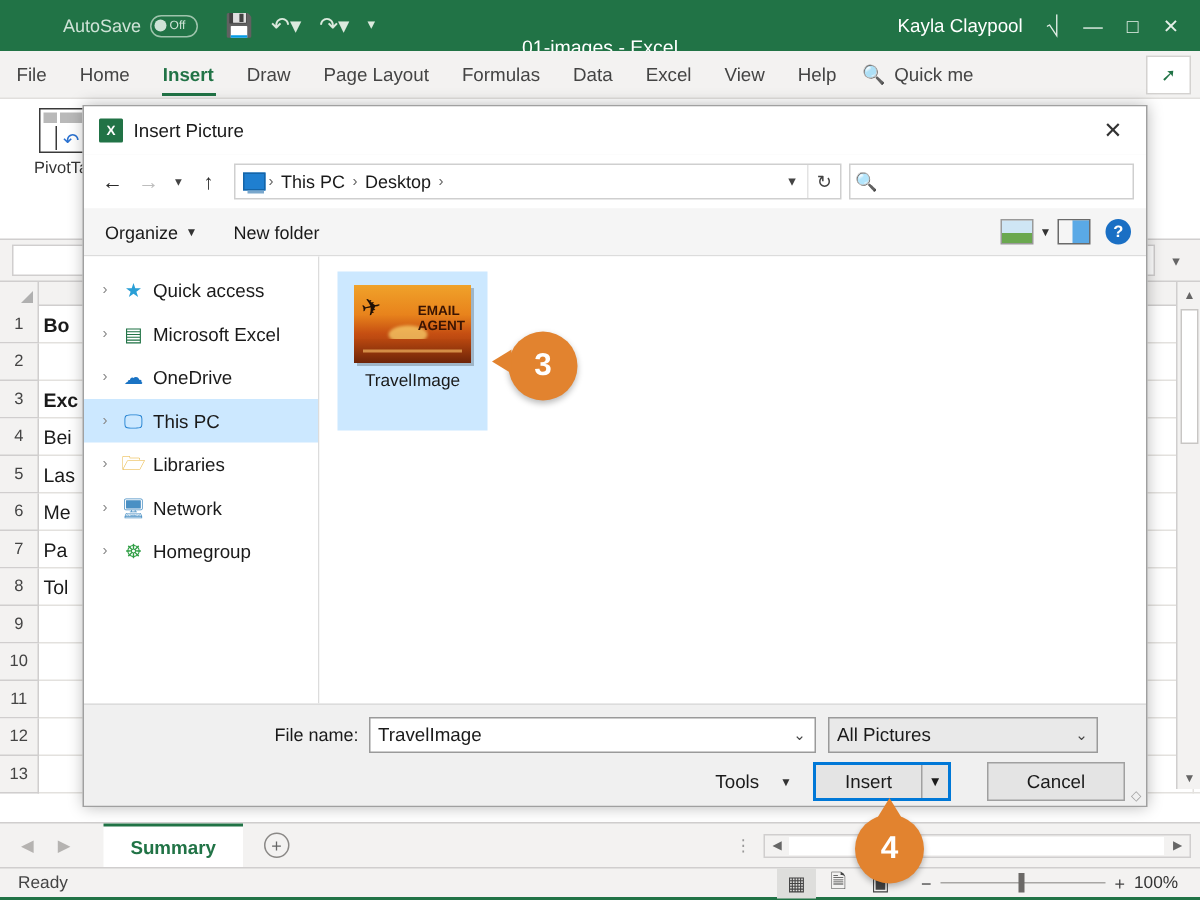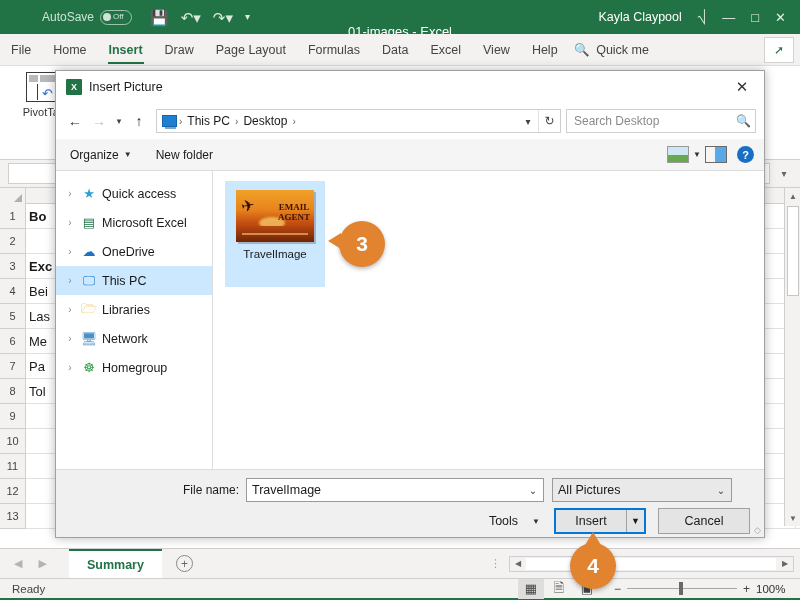--- a/index.html
+++ b/index.html
@@ -290,22 +290,22 @@
   }
   .thumb .sun { position: absolute; left: 30%; top: 52%; width: 26px; height: 12px; background: rgba(255,226,120,0.65); border-radius: 50%; filter: blur(1px); }
   .thumb .sea { position: absolute; left: 0; right: 0; bottom: 0; height: 16px; background: linear-gradient(180deg,#b8470f 0%,#6e2408 100%); }
   .thumb .streak { position: absolute; left: 6px; right: 6px; bottom: 7px; height: 2px; background: rgba(255,200,110,0.6); }
   .thumb .plane {
     position: absolute; left: 5px; top: 8px; width: 34px; height: 12px;
     color: #201005; font-size: 16px; line-height: 12px;
     transform: rotate(-12deg);
   }
   .thumb .ea {
-    position: absolute; right: 4px; top: 12px; text-align: center;
-    font-family: Liberation Serif, serif; font-weight: bold;
+    position: absolute; right: 4px; top: 12px; text-align: left;
+    font-family: Liberation Sans, sans-serif; font-weight: bold;
     font-size: 9px; line-height: 10px; color: #3a1403;
   }
   .file-label { margin-top: 6px; font-size: 11.5px; color: #1a1a1a; }
 
   .dlg-bottom {
     position: absolute; left: 0; right: 0; bottom: 0; height: 68px;
     background: #f0f0f0; border-top: 1px solid #dcdcdc;
   }
   .fn-row { position: absolute; left: 0; top: 8px; right: 0; height: 24px; display: flex; align-items: center; }
   .fn-label { margin-left: 127px; font-size: 12px; color: #1a1a1a; text-align: center; }
@@ -327,21 +327,21 @@
     width: 92px; height: 26px; border: 2px solid #0078d7; background: #e4e4e4;
     display: flex; align-items: center;
   }
   .split-main { flex: 1; text-align: center; font-size: 12.5px; color: #1a1a1a; }
   .split-arrow {
     width: 18px; height: 100%; border-left: 1px solid #a0a0a0;
     display: flex; align-items: center; justify-content: center;
     font-size: 9px; color: #1a1a1a;
   }
   .cancel-btn {
-    margin-left: 12px; margin-right: 14px; width: 92px; height: 26px;
+    margin-left: 24px; margin-right: 14px; width: 92px; height: 26px;
     border: 1px solid #a0a0a0; background: #e4e4e4;
     display: flex; align-items: center; justify-content: center;
     font-size: 12.5px; color: #1a1a1a;
   }
   .resize-grip { position: absolute; right: 3px; bottom: 2px; font-size: 9px; color: #a0a0a0; }
 
   
   .badge {
     position: absolute; width: 46px; height: 46px; border-radius: 50%;
     background: #e2832f; color: #fff; font-size: 21px; font-weight: bold;
@@ -648,21 +648,20 @@
         <span class="crumb-pcico"></span>
         <span class="crumb-sep">›</span>
         <span class="crumb">This PC</span>
         <span class="crumb-sep">›</span>
         <span class="crumb">Desktop</span>
         <span class="crumb-sep">›</span>
         <span class="crumb-dd">▾</span>
         <span class="crumb-refresh">↻</span>
       </div>
       <div class="searchbox">
-        <span class="search-ph">Search Desktop</span>
         <span class="search-ico">🔍</span>
       </div>
     </div>
 
     <div class="dlg-toolbar">
       <div class="tb-item" style="margin-left:14px;">
         <span>Organize</span>
         <span class="tb-caret">▼</span>
       </div>
       <div class="tb-item" style="margin-left:24px;">

